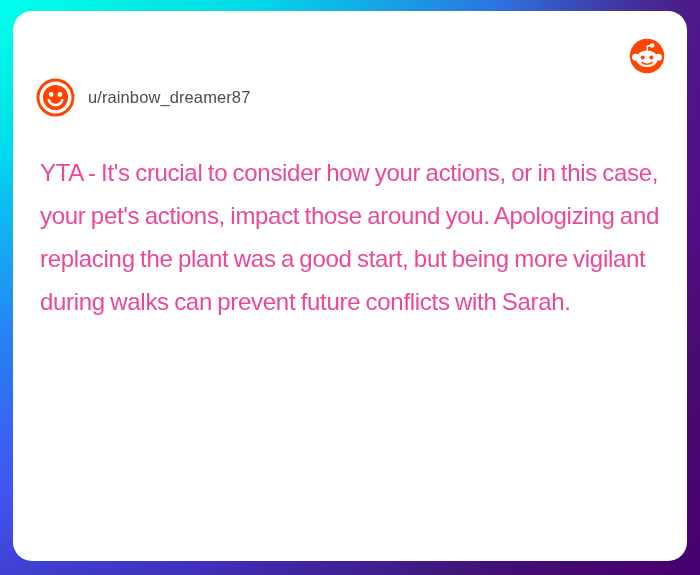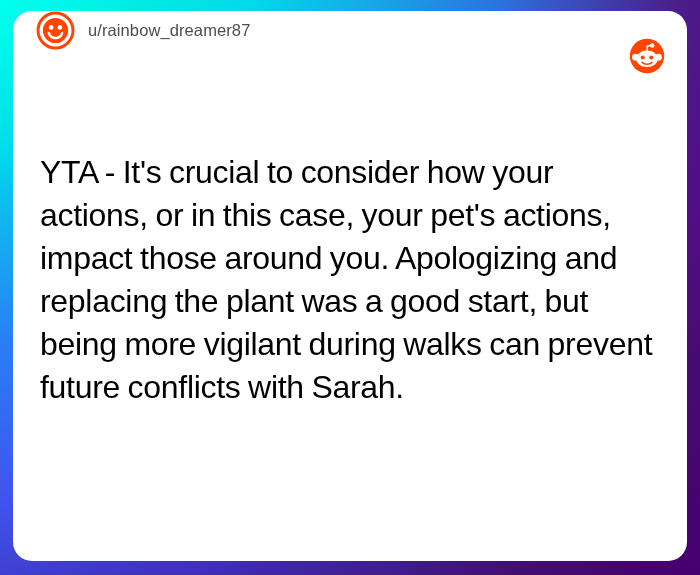--- a/index.html
+++ b/index.html
@@ -73,21 +73,21 @@
   }
 
   
   .card-header {
     position: absolute;
     left: 0;
     top: 0;
     right: 0;
     height: 106px;
     display: flex;
-    align-items: flex-start;
+    align-items: flex-end;
   }
   .header-left {
     display: flex;
     align-items: center;
     margin-left: 23px;
   }
   .avatar {
     width: 39px;
     height: 39px;
     flex: 0 0 39px;
@@ -116,23 +116,23 @@
 
   
   .card-body {
     position: absolute;
     left: 27px;
     top: 140px;
     width: 628px;
   }
   .body-text {
     margin: 0;
-    font-size: 32px;
+    font-size: 24px;
     line-height: 43px;
-    color: #000000;
+    color: #ec4899;
     font-weight: 400;
     letter-spacing: -0.3px;
     font-family: "Liberation Sans", sans-serif;
     word-spacing: -1px;
   }
 </style>
 </head>
 <body>
 
 <div id="screenshot">

